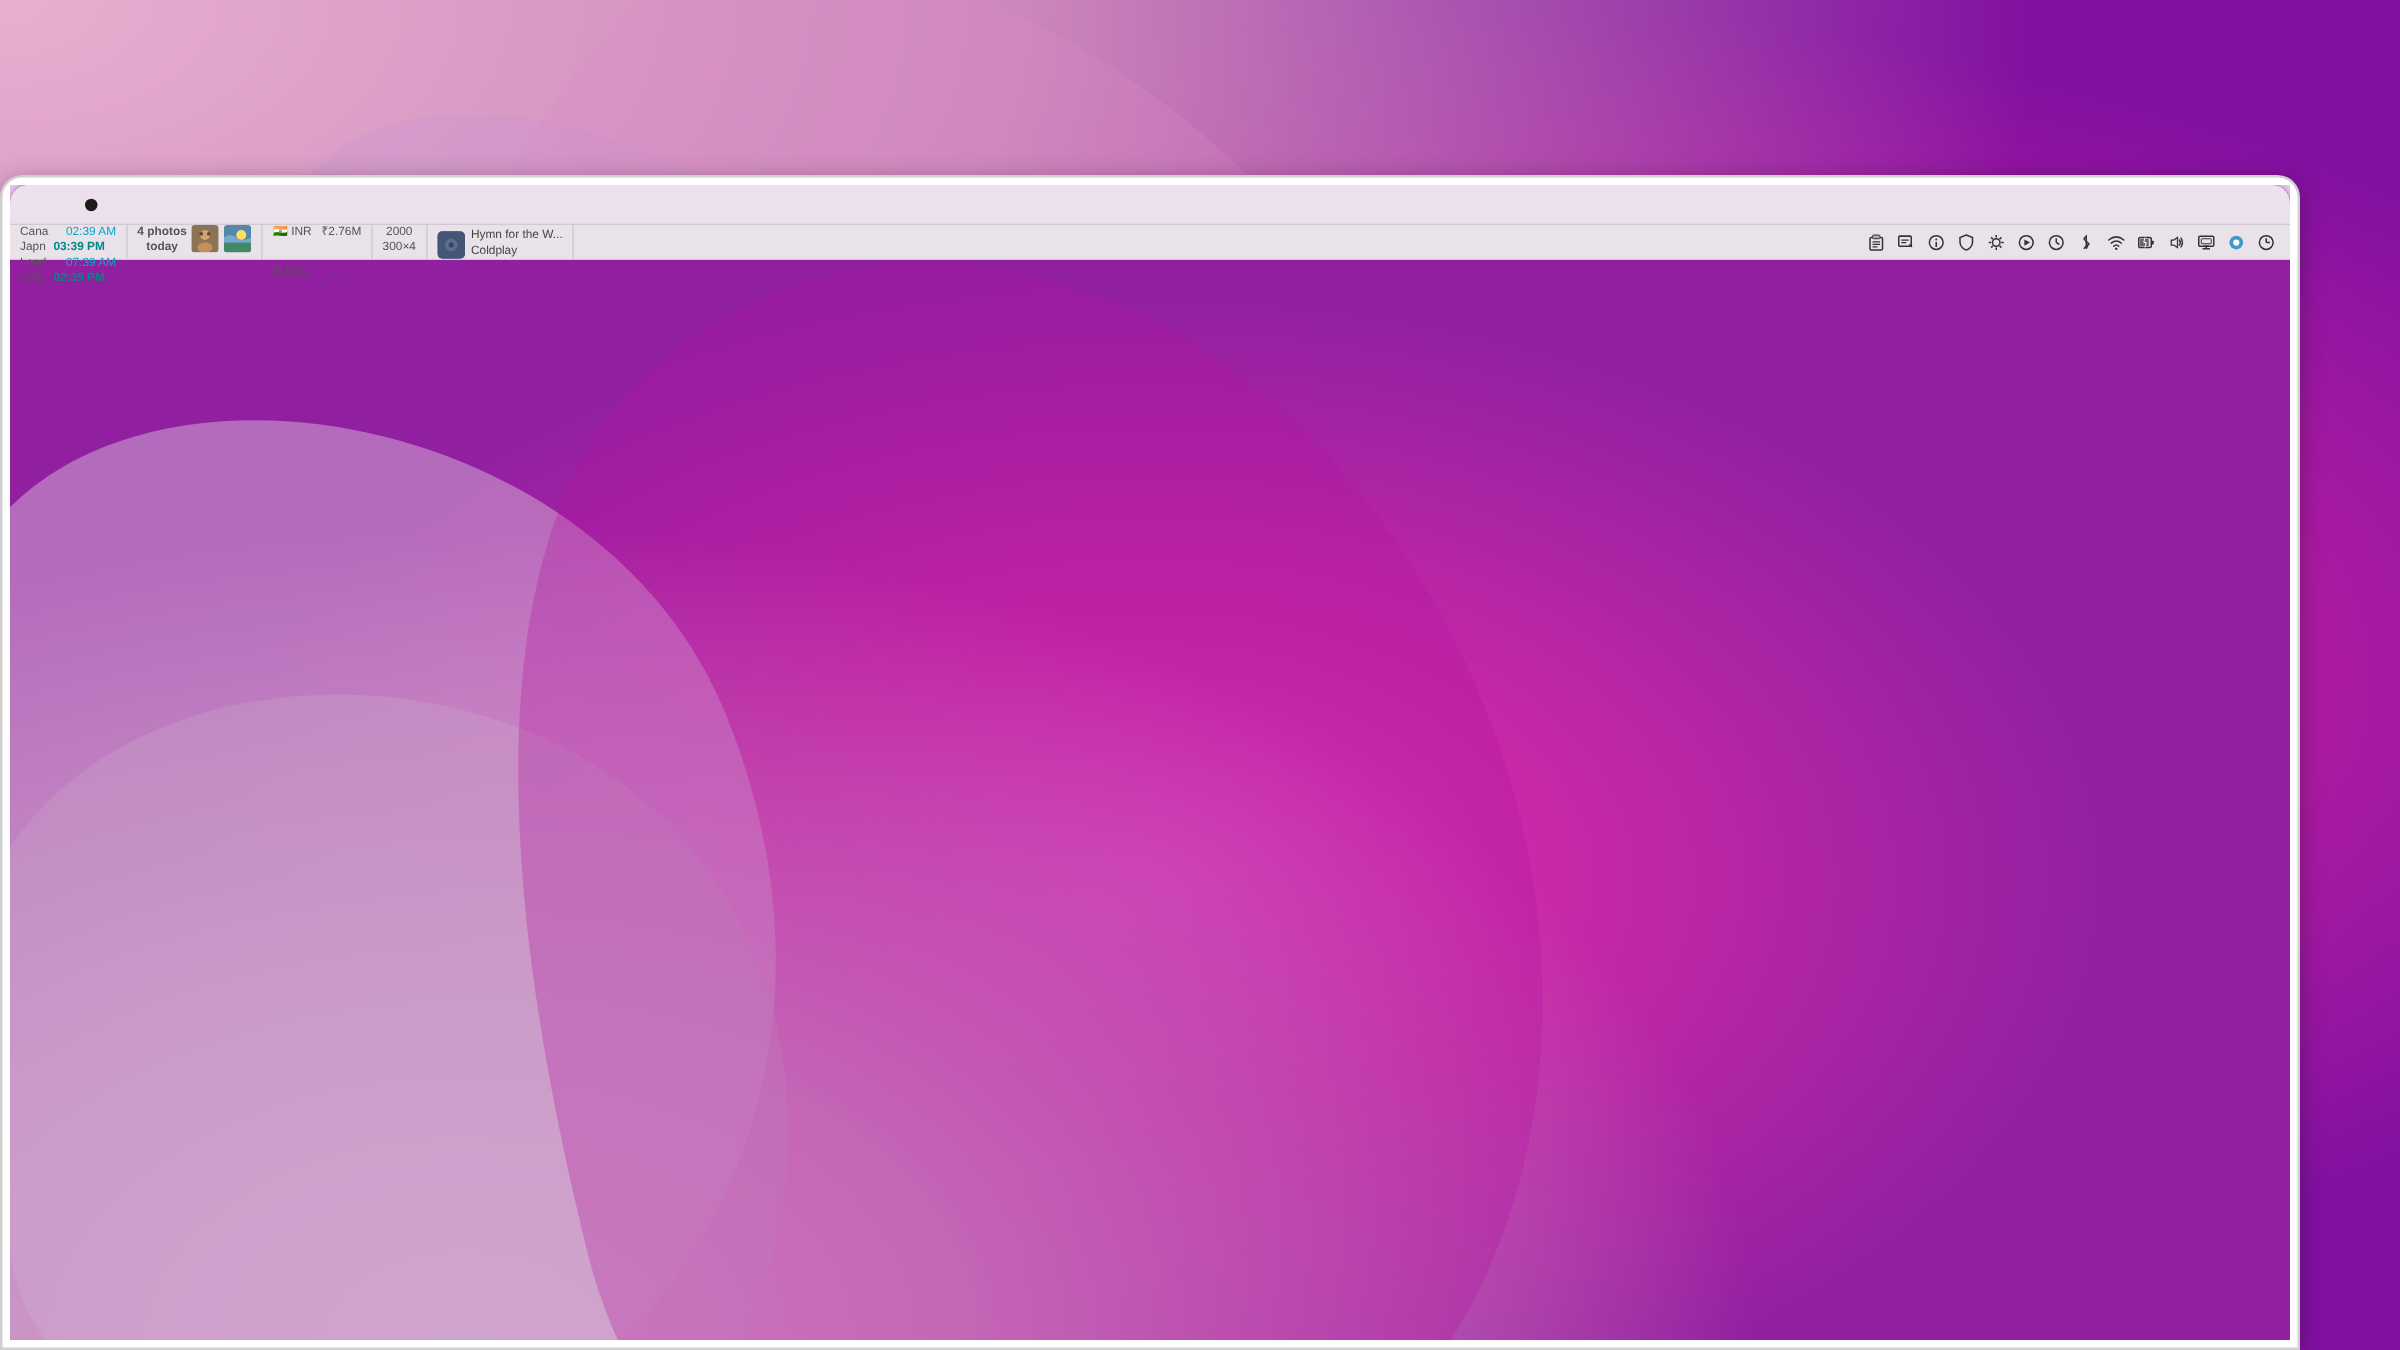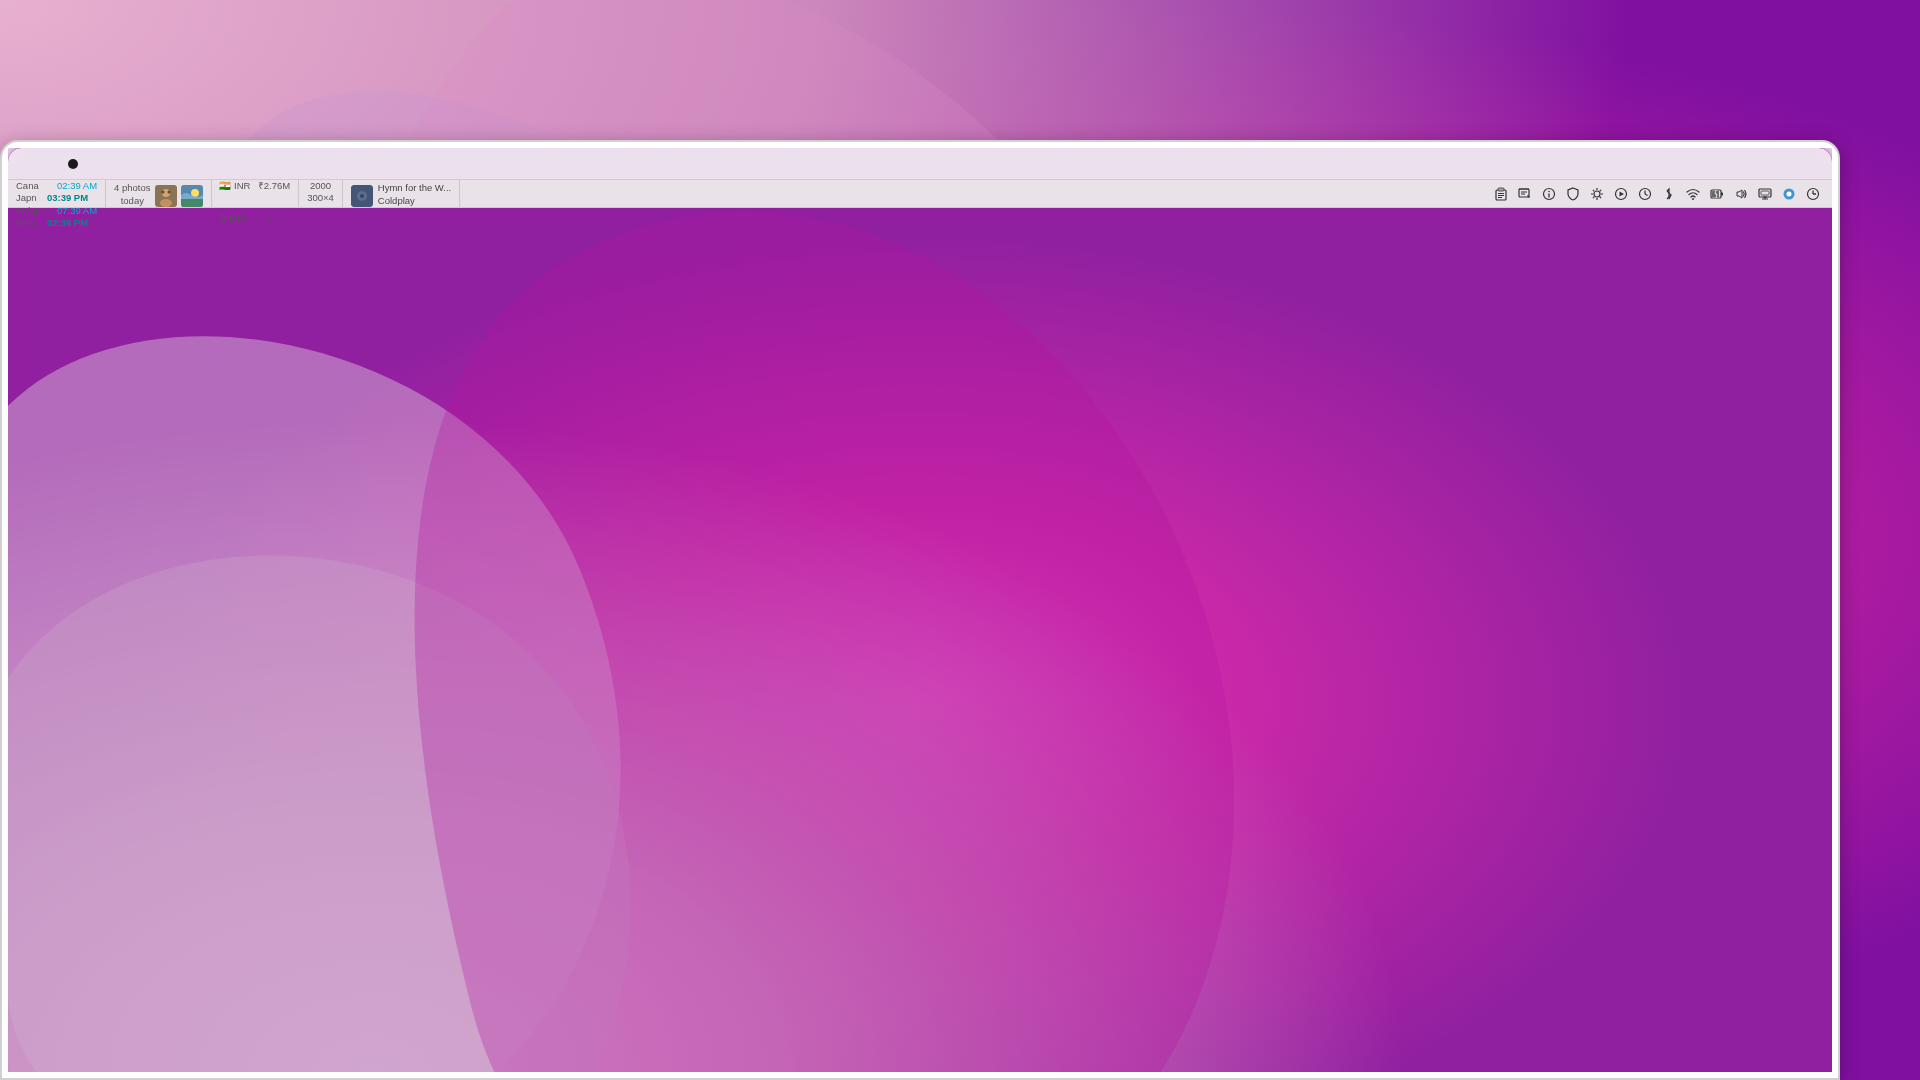--- a/index.html
+++ b/index.html
@@ -141,22 +141,23 @@
       padding-left: 10px;
     }
     .tz-time-teal {
       color: #008888;
       font-weight: 600;
     }
 
     
     .photos-widget {
       display: flex;
-      align-items: flex-end;
+      align-items: flex-start;
       gap: 4px;
+      font-weight: bold;
     }
     .photos-text {
       font-size: 9.5px;
       color: #555;
       line-height: 1.3;
       text-align: center;
     }
 
     
     .photo-thumb-box {
@@ -294,21 +295,21 @@
     </div>
 
     <div class="toolbar-strip">
 
       <div class="widget-group">
         <div class="tz-widget">
           <span class="tz-label">Cana</span>
           <span class="tz-time-cyan">02:39 AM</span>
           <span class="tz-label">Japn</span>
           <span class="tz-time-teal">03:39 PM</span>
-          <span class="tz-label">Wdgts</span>
+          <span class="tz-label">Lond</span>
           <span class="tz-time-cyan">07:39 AM</span>
           <span class="tz-label">Chin</span>
           <span class="tz-time-teal">02:39 PM</span>
         </div>
       </div>
 
       <div class="widget-group photos-widget">
         <div style="display:flex;flex-direction:column;align-items:center">
           <span class="photos-text">4 photos</span>
           <span class="photos-text">today</span>

